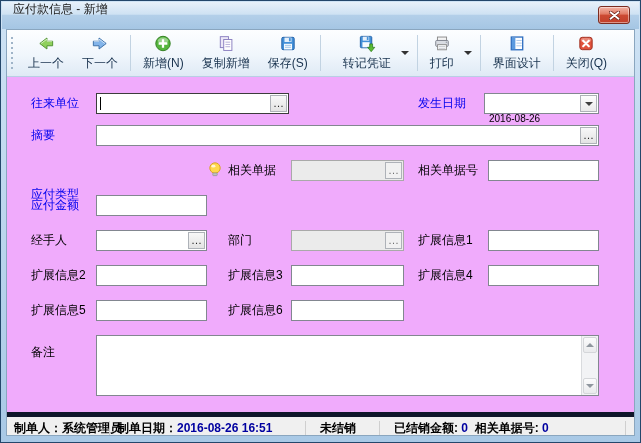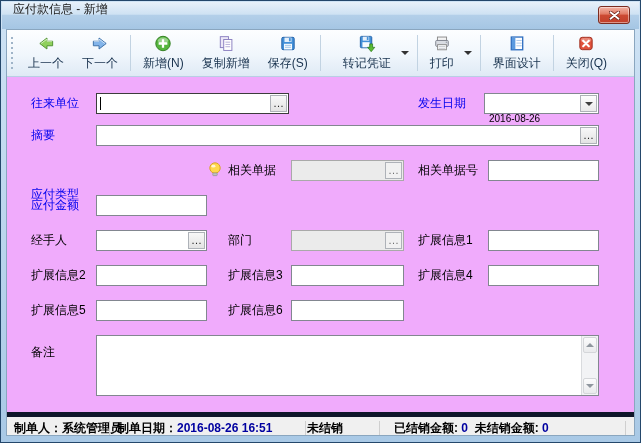--- a/index.html
+++ b/index.html
@@ -295,20 +295,20 @@
             </div>
         </div>
       </div>
     </div>
 
     <div class="statusbar">
       <span class="sitem" style="left:7px;"><span>制单人：</span><span>系统管理员</span></span>
       <div class="ssep" style="left:102px;"></div>
       <span class="sitem" style="left:110px;"><span>制单日期：</span><span class="sval">2016-08-26 16:51</span></span>
       <div class="ssep" style="left:298px;"></div>
-      <span class="sitem" style="left:300px;text-align:right;">未结销</span>
+      <span class="sitem" style="left:313px;text-align:right;">未结销</span>
       <div class="ssep" style="left:372px;"></div>
-      <span class="sitem" style="left:387px;"><span>已结销金额:</span>&nbsp;<span class="sval">0</span>&nbsp;&nbsp;<span>未结销金额:</span>&nbsp;<span class="sval">0</span></span>
+      <span class="sitem" style="left:387px;"><span>已结销金额:</span>&nbsp;<span class="sval">0</span>&nbsp;&nbsp;<span>相关单据号:</span>&nbsp;<span class="sval">0</span></span>
       <div class="ssep" style="left:618px;"></div>
     </div>
 
   </div>
 </div>
 
 </body></html>

